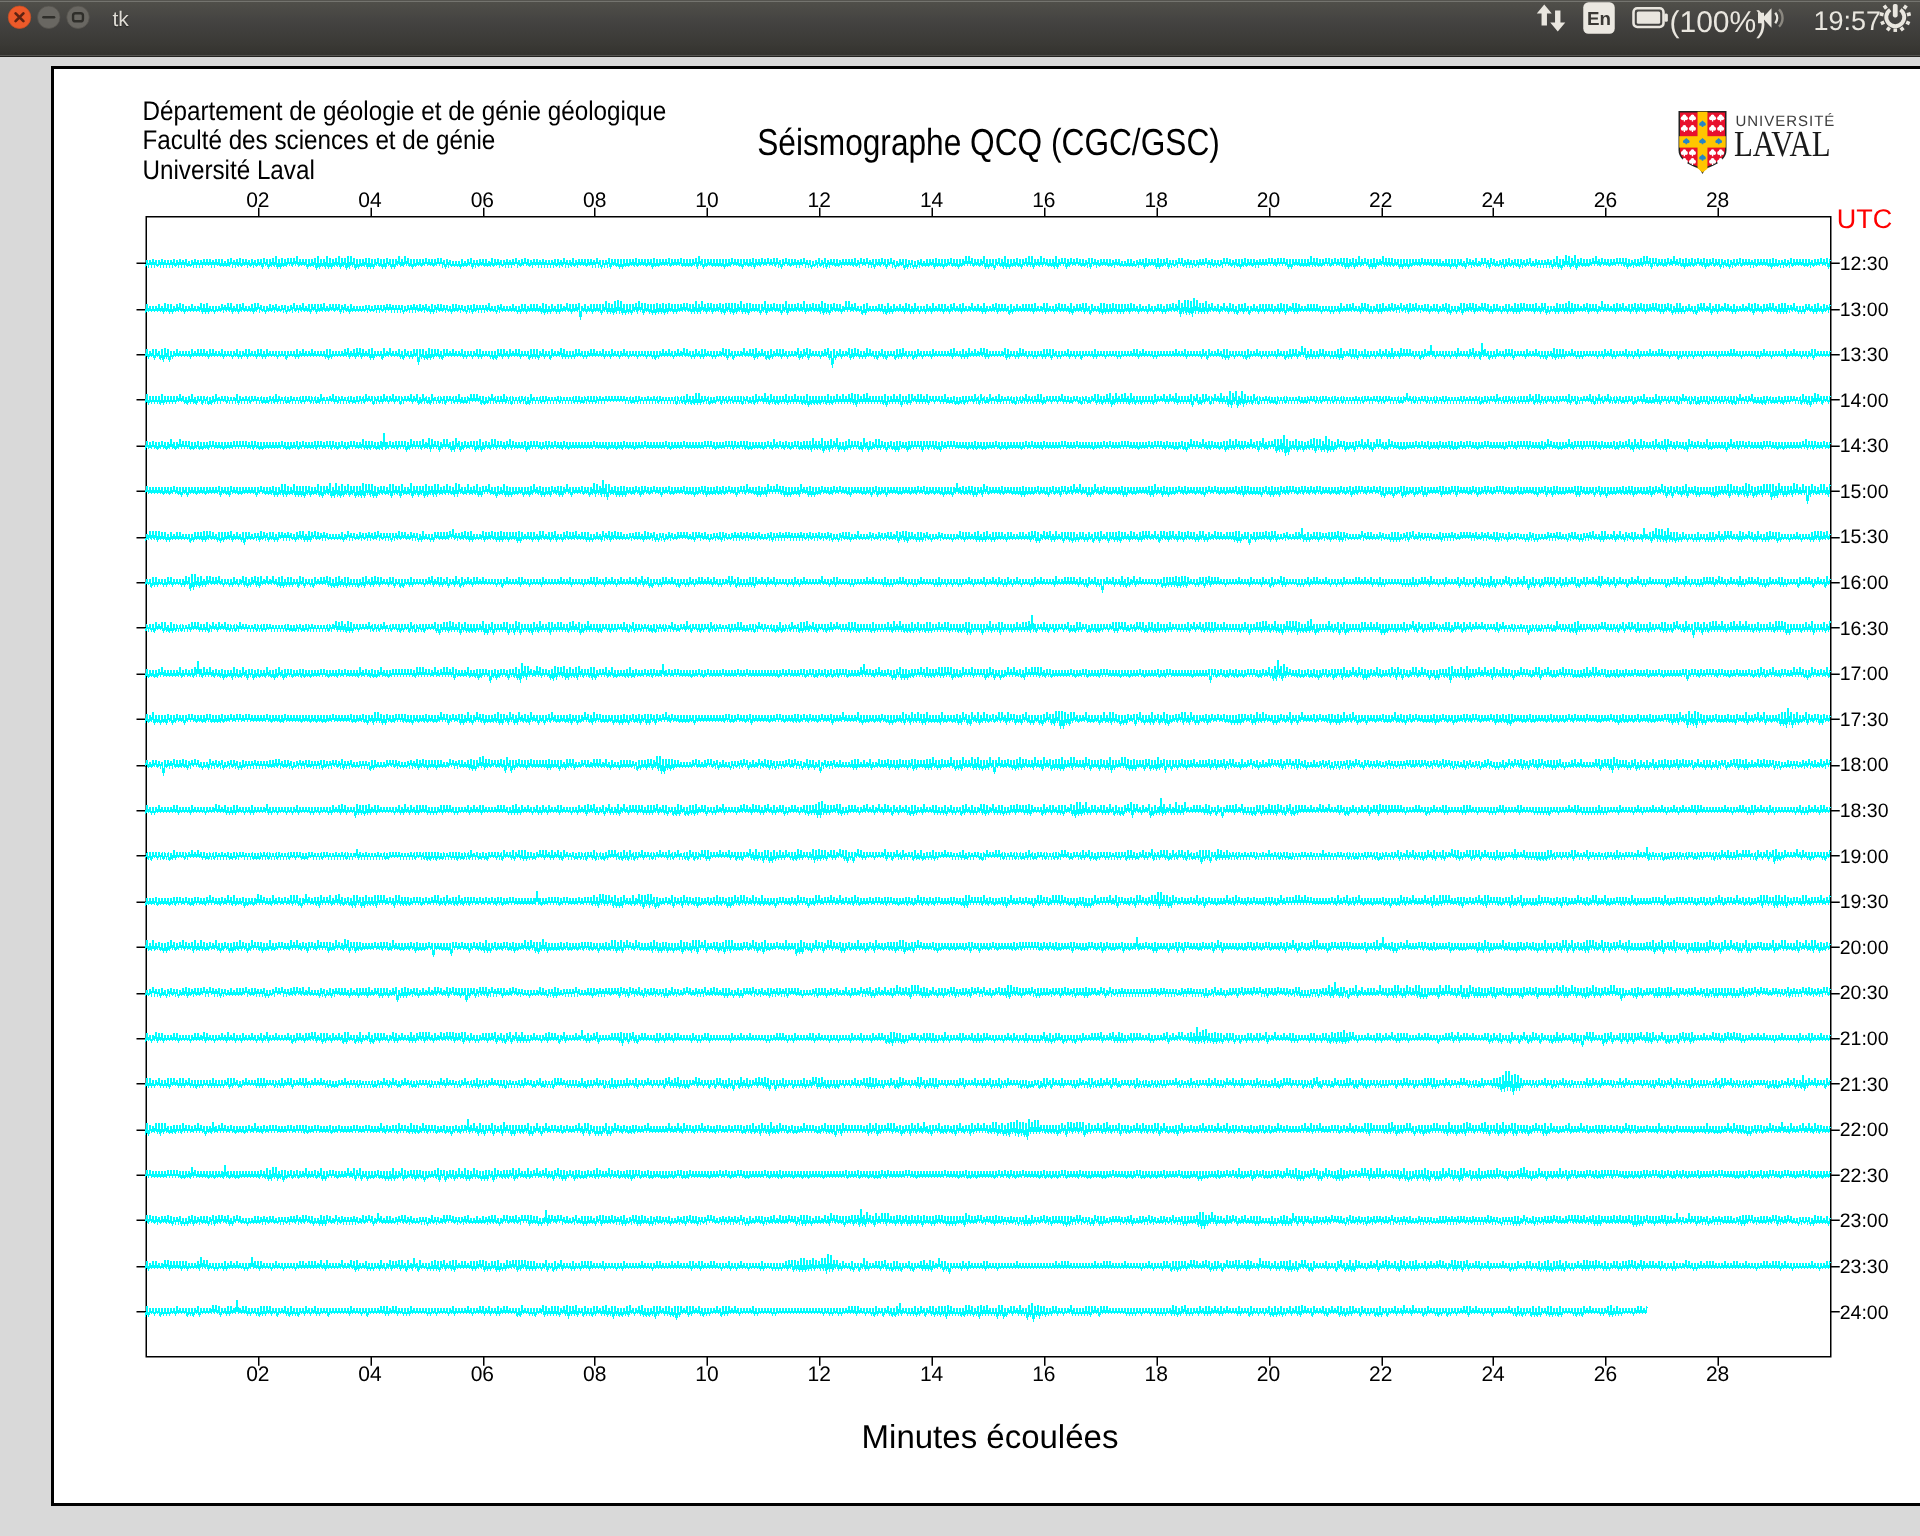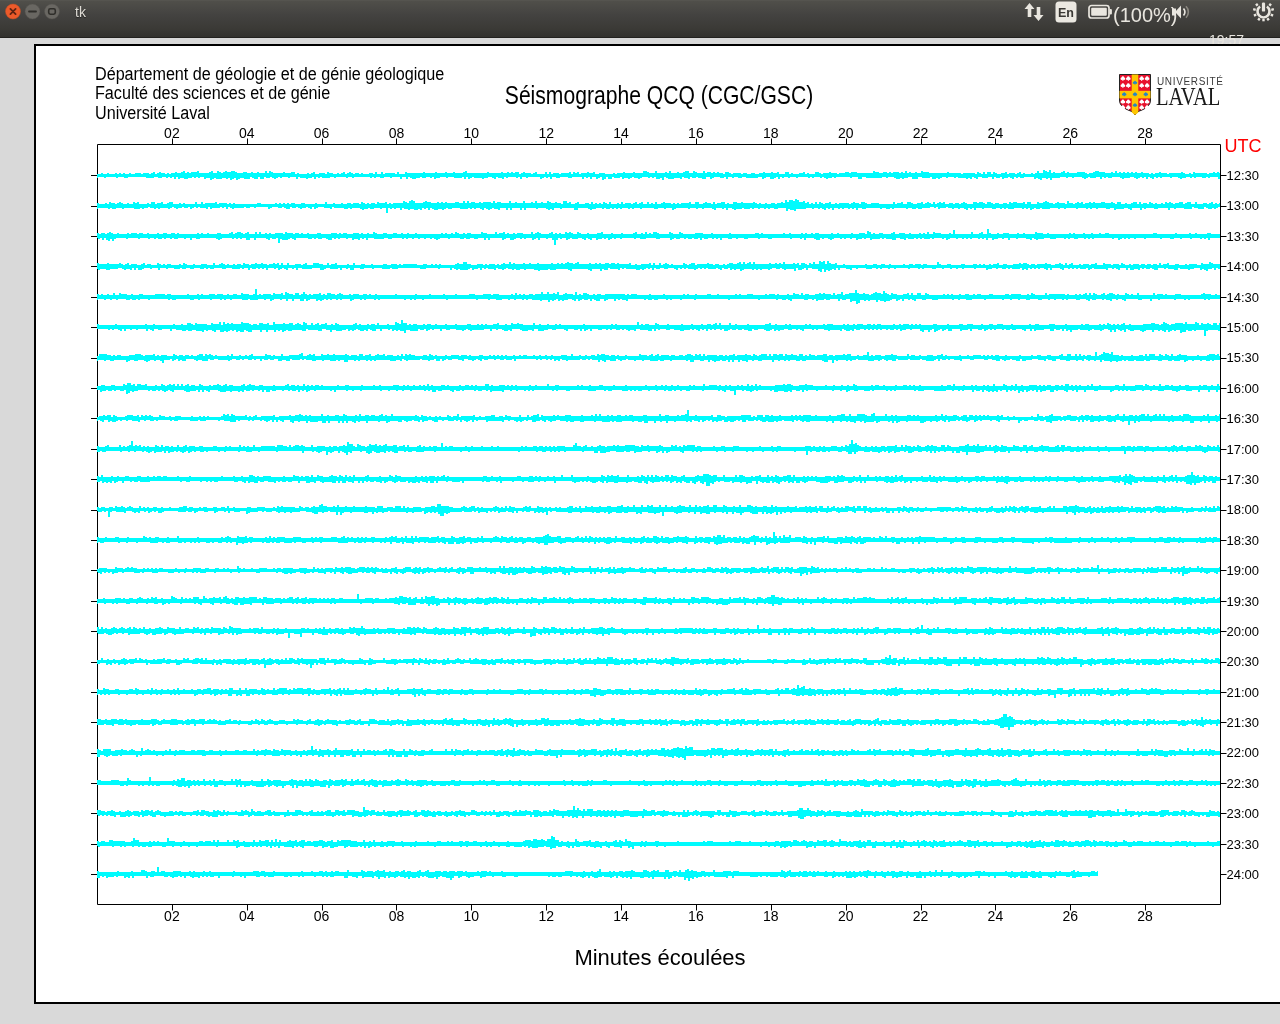--- a/index.html
+++ b/index.html
@@ -3,21 +3,21 @@
 <style>
   html,body { margin:0; padding:0; }
   body { width:1280px; height:1024px; background:#d9d9d9; overflow:hidden;
          font-family:"Liberation Sans", sans-serif; position:relative; }
   #panel { position:absolute; left:0; top:0; width:1280px; height:38px; box-sizing:border-box;
            background:linear-gradient(#504f4a 0%, #434240 40%, #3a3935 80%, #33322e 100%);
            border-top:1px solid #55544f; border-bottom:1px solid #23221f; }
   #panel .title { position:absolute; left:75px; top:3px; color:#dfdcd5; font-size:14px;
                   text-shadow:0 1px 1px rgba(0,0,0,0.5); }
   #panel .pct { position:absolute; top:3px; color:#e9e6df; font-size:20px; }
-  #panel .clock { position:absolute; left:1209px; top:3px; color:#e9e6df; font-size:14px;margin-top:28px; }
+  #panel .clock { position:absolute; left:1209px; top:3px; color:#e9e6df; font-size:18px; }
   #win { position:absolute; left:34px; top:44px; width:1250px; height:960px;
          box-sizing:border-box; background:#fff; border:2px solid #000; }
   #hdr { position:absolute; left:59px; top:19px; font-size:18px; line-height:19.4px; color:#000; transform:scaleX(0.897); transform-origin:0 0; white-space:nowrap; }
   #title { position:absolute; left:0; width:1246px; top:35px; text-align:center;
             font-size:25px; color:#000; transform:scaleX(0.844); }
   #xlab { position:absolute; left:0; width:1248px; top:899px; text-align:center;
            font-size:22px; color:#000000; }
   #plot { position:absolute; left:-28px; top:-46px; }
   .uv { position:absolute; left:1121px; top:29.5px; font-size:10px; letter-spacing:0.65px;
         color:#3c3c3c; font-weight:normal; }

